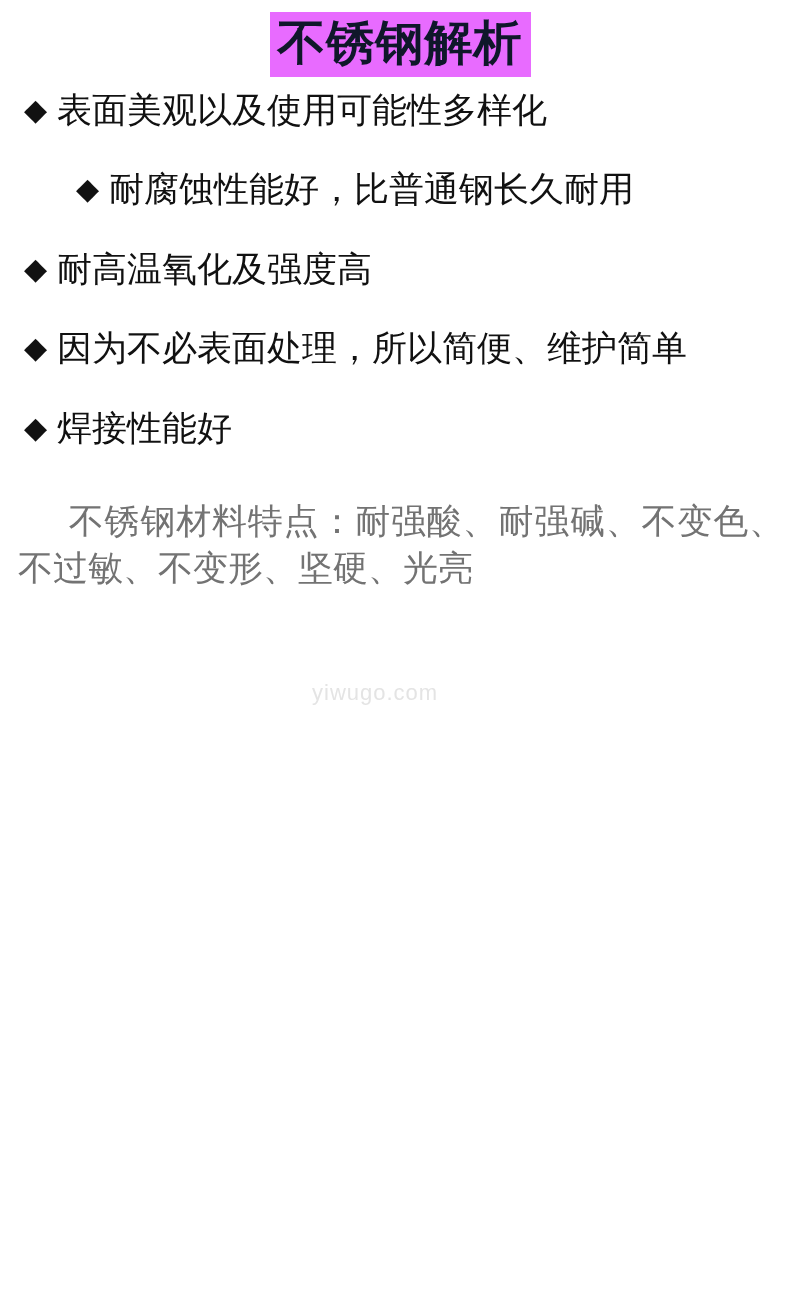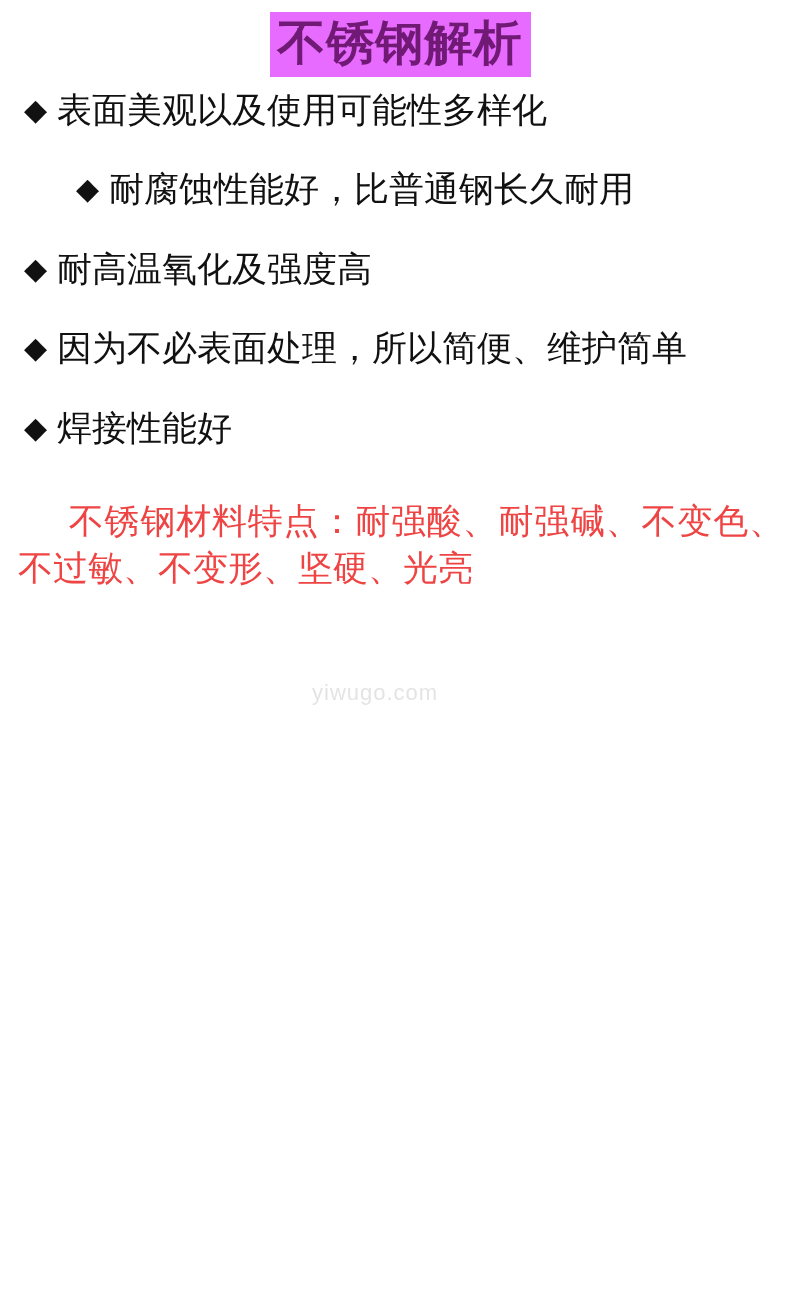--- a/index.html
+++ b/index.html
@@ -23,21 +23,21 @@
     padding: 0 14px;
   }
   .title-wrap {
     text-align: center;
     padding-top: 12px;
     padding-bottom: 10px;
   }
   .title {
     display: inline-block;
     background: #e86bff;
-    color: #701a75;
+    color: #0f172a;
     font-size: 48px;
     font-weight: bold;
     line-height: 1.22;
     letter-spacing: 1px;
     padding: 2px 8px 4px 8px;
   }
   .bullet-list {
     margin: 0;
     padding: 0;
     list-style: none;
@@ -58,21 +58,21 @@
   .indent-1 { padding-left: 62px; }
   .indent-0 { padding-left: 10px; }
   .bullet-item.loose { margin-bottom: 34px; }
   .para {
     font-size: 35px;
     line-height: 1.34;
     margin: 0 0 16px 0;
     padding: 0 2px 0 4px;
     text-align: justify;
     text-justify: inter-ideograph;
-    color: #ef4444;
+    color: #737373;
   }
   .para .ind { display: inline-block; width: 50px; }
   .gap-lg { height: 26px; }
   .gap-md { height: 14px; }
   .watermark {
     position: absolute;
     left: 312px;
     top: 680px;
     font-size: 22px;
     color: #e4e4e4;

